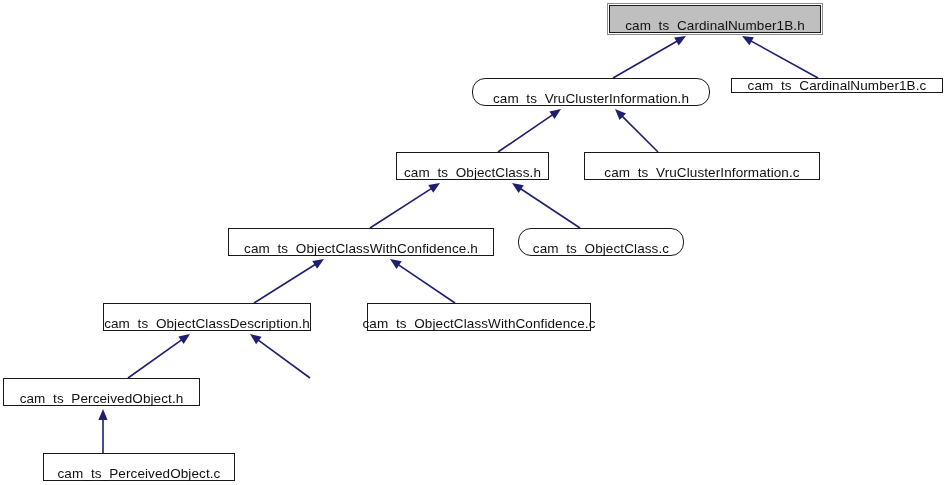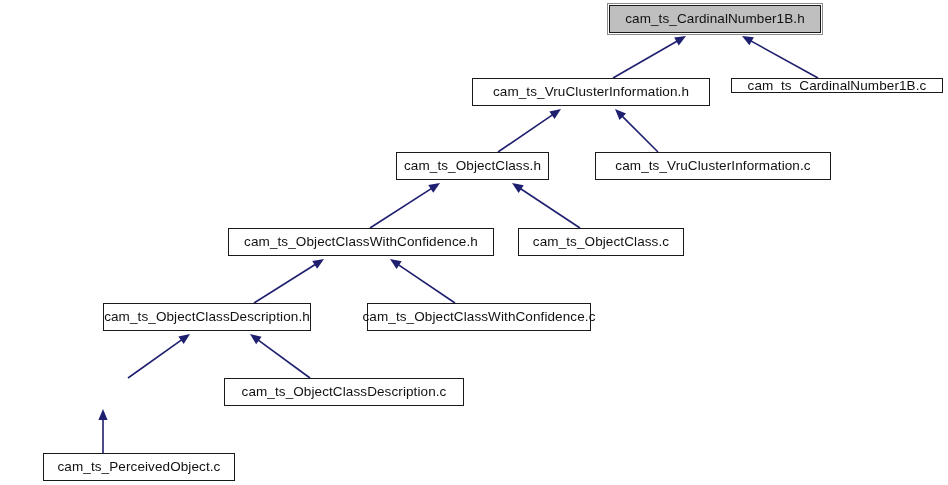--- a/index.html
+++ b/index.html
@@ -27,21 +27,21 @@
   }
   .node {
     position: absolute;
     box-sizing: border-box;
     border: 1px solid #1a1a1a;
     background: #ffffff;
     color: #111111;
     font-size: 13.5px;
     line-height: 1;
     display: flex;
-    align-items: center;
+    align-items: flex-end;
     justify-content: center;
     white-space: nowrap;
     letter-spacing: 0.1px;
     z-index: 2;
   }
   .node.root {
     background: #bfbfbf;
     border: 1px solid #1a1a1a;
     outline: 1px solid #8c8c8c;
     outline-offset: 1px;
@@ -75,43 +75,43 @@
       <line x1="128" y1="378" x2="182.66043569738306" y2="339.20872305347007" stroke="#1f1f70" stroke-width="1.6"></line>
       <polygon points="190,334 183.6916576352418,344.1175499311343 178.36718518058345,336.6148841995703" fill="#1f1f70"></polygon>
       <line x1="310" y1="378" x2="257.25764496270136" y2="339.3222729726477" stroke="#1f1f70" stroke-width="1.6"></line>
       <polygon points="250,334 261.59072780709937,336.79553731896647 256.15018210172616,344.2144632808389" fill="#1f1f70"></polygon>
       <line x1="103" y1="453" x2="103" y2="418" stroke="#1f1f70" stroke-width="1.6"></line>
       <polygon points="103,409 107.6,420 98.4,420" fill="#1f1f70"></polygon>
     </svg>
 <div class="node root" style="left: 609px; top: 5px; width: 212px; height: 28px; background: rgb(191, 191, 191); border-color: rgb(26, 26, 26);">
       <span class="node-label">cam_ts_CardinalNumber1B.h</span>
     </div>
-    <div class="node" style="left: 472px; top: 78px; width: 238px; height: 28px; background: rgb(255, 255, 255); border-color: rgb(26, 26, 26);">
+    <div class="node" style="left: 472px; top: 78px; width: 238px; height: 28px; background: rgb(255, 255, 255); border-color: rgb(26, 26, 26); border-radius: 13px;">
       <span class="node-label">cam_ts_VruClusterInformation.h</span>
     </div>
     <div class="node" style="left: 731px; top: 78px; width: 212px; height: 15px; background: rgb(255, 255, 255); border-color: rgb(26, 26, 26);">
       <span class="node-label">cam_ts_CardinalNumber1B.c</span>
     </div>
     <div class="node" style="left: 396px; top: 152px; width: 153px; height: 28px; background: rgb(255, 255, 255); border-color: rgb(26, 26, 26);">
       <span class="node-label">cam_ts_ObjectClass.h</span>
     </div>
-    <div class="node" style="left: 584px; top: 152px; width: 236px; height: 28px; background: rgb(255, 255, 255); border-color: rgb(26, 26, 26); margin-left: 11px;">
+    <div class="node" style="left: 584px; top: 152px; width: 236px; height: 28px; background: rgb(255, 255, 255); border-color: rgb(26, 26, 26);">
       <span class="node-label">cam_ts_VruClusterInformation.c</span>
     </div>
     <div class="node" style="left: 228px; top: 228px; width: 266px; height: 28px; background: rgb(255, 255, 255); border-color: rgb(26, 26, 26);">
       <span class="node-label">cam_ts_ObjectClassWithConfidence.h</span>
     </div>
-    <div class="node" style="left: 518px; top: 228px; width: 166px; height: 28px; background: rgb(255, 255, 255); border-color: rgb(26, 26, 26);">
+    <div class="node" style="left: 518px; top: 228px; width: 166px; height: 28px; background: rgb(255, 255, 255); border-color: rgb(26, 26, 26); border-radius: 13px;">
       <span class="node-label">cam_ts_ObjectClass.c</span>
     </div>
     <div class="node" style="left: 103px; top: 303px; width: 208px; height: 28px; background: rgb(255, 255, 255); border-color: rgb(26, 26, 26);">
       <span class="node-label">cam_ts_ObjectClassDescription.h</span>
     </div>
     <div class="node" style="left: 367px; top: 303px; width: 224px; height: 28px; background: rgb(255, 255, 255); border-color: rgb(26, 26, 26);">
       <span class="node-label">cam_ts_ObjectClassWithConfidence.c</span>
     </div>
-    <div class="node" style="left: 224px; top: 378px; width: 240px; height: 28px; background: rgb(255, 255, 255); border-color: rgb(26, 26, 26);">
-      <span class="node-label">cam_ts_ObjectClassDescription.c</span>
+    <div class="node" style="left: 3px; top: 378px; width: 197px; height: 28px; background: rgb(255, 255, 255); border-color: rgb(26, 26, 26);">
+      <span class="node-label">cam_ts_PerceivedObject.h</span>
     </div>
     <div class="node" style="left: 8px; top: 453px; width: 192px; height: 28px; background: rgb(255, 255, 255); border-color: rgb(26, 26, 26); margin-left: 35px;">
       <span class="node-label">cam_ts_PerceivedObject.c</span>
     </div>
   </div>
 
 </body></html>

